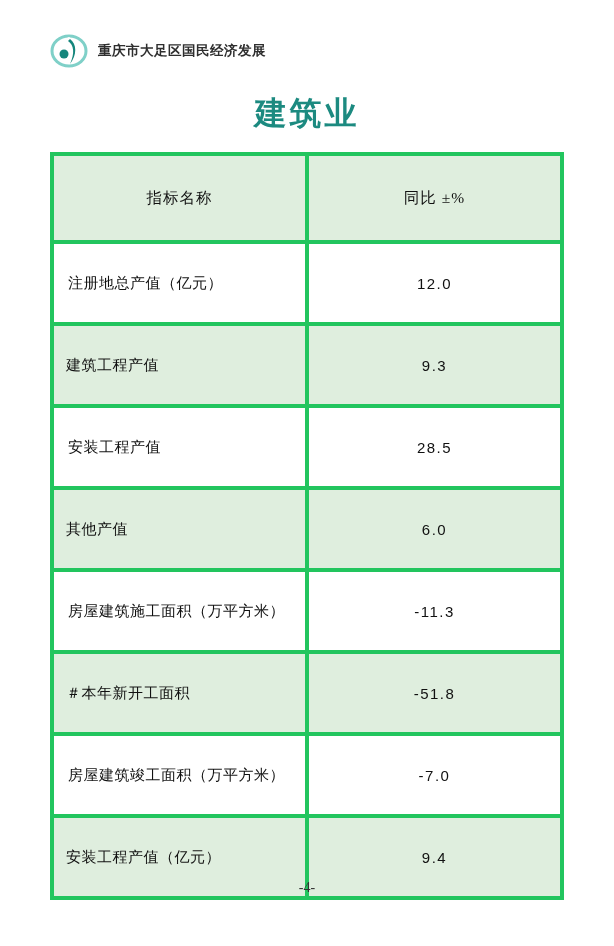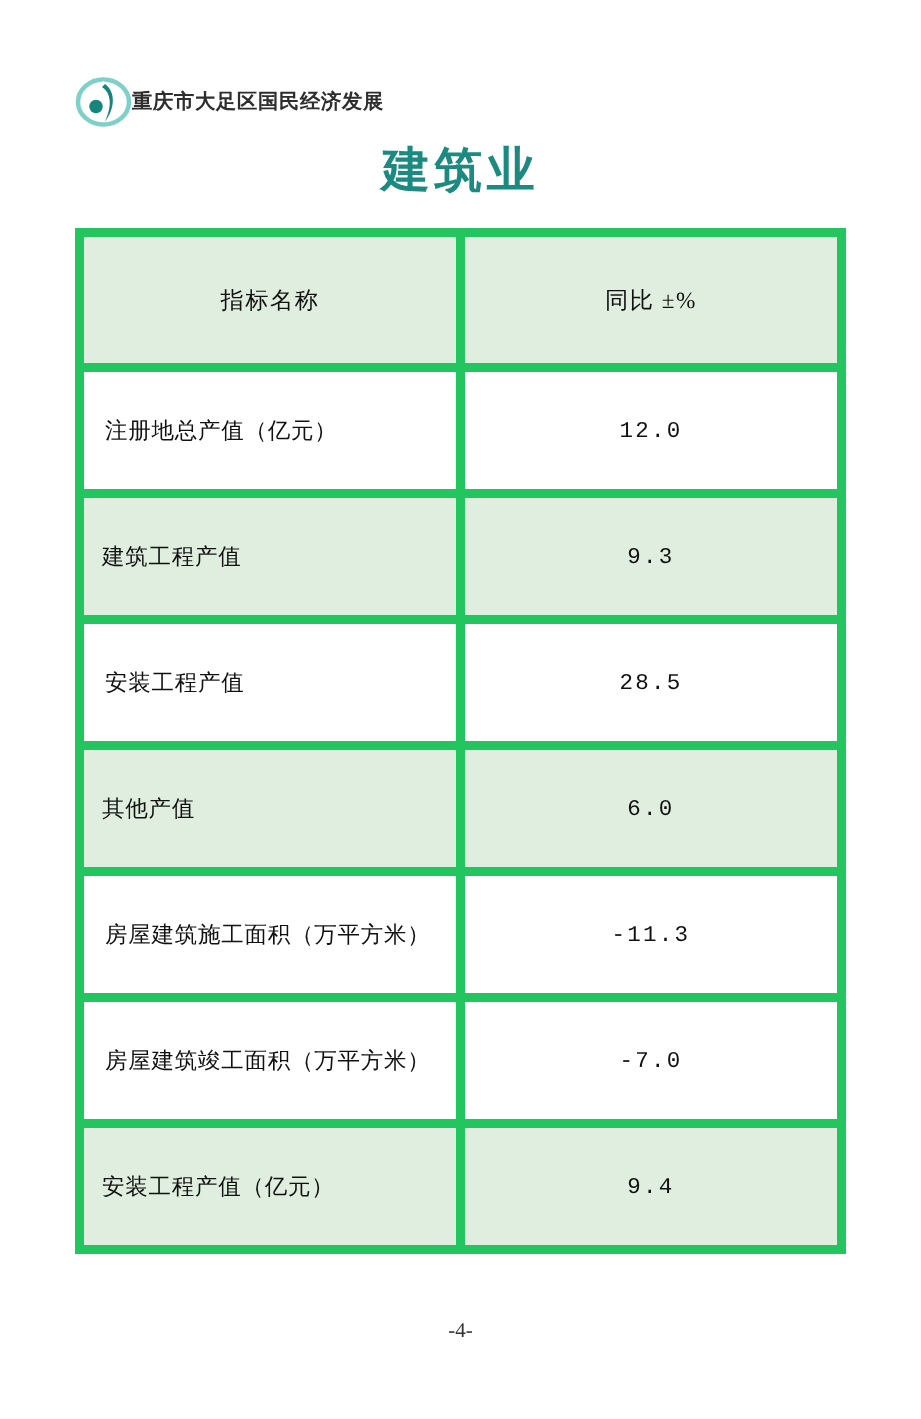--- a/index.html
+++ b/index.html
@@ -17,24 +17,25 @@
   }
   .page {
     width: 614px;
     height: 946px;
     position: relative;
     box-sizing: border-box;
   }
   
   .header {
     position: absolute;
-    top: 49px;
+    top: 32px;
     left: 50px;
     display: flex;
     align-items: center;
+    gap: 10px;
     justify-content: flex-end;
   }
   .logo {
     width: 38px;
     height: 38px;
     position: relative;
     flex: none;
   }
   .logo svg { display: block; }
   .header-title {
@@ -64,42 +65,42 @@
     top: 152px;
     left: 50px;
     width: 514px;
   }
   table.data {
     border-collapse: collapse;
     width: 514px;
     table-layout: fixed;
   }
   table.data td {
-    border: 6px solid #22c55e;
+    border: 4px solid #22c55e;
     height: 76px;
     vertical-align: middle;
     font-size: 15px;
     color: #111111;
   }
   table.data tr.head td {
     background: #dfeede;
     text-align: center;
     font-size: 15.5px;
     height: 82px;
     letter-spacing: 1px;
   }
   td.label {
     width: 256px;
     padding-left: 14px;
     letter-spacing: 0.5px;
   }
   td.value {
     width: 256px;
     text-align: center;
-    font-family: Liberation Mono, monospace;
+    font-family: Liberation Sans, sans-serif;
     letter-spacing: 1.5px;
   }
   tr.alt td {
     background: #dfeede;
   }
   tr.alt td.label {
     padding-left: 12px;
   }
   tr.norm td {
     background: #ffffff;
@@ -156,20 +157,24 @@
             <td class="value">28.5</td>
           </tr>
           <tr class="alt">
             <td class="label">其他产值</td>
             <td class="value">6.0</td>
           </tr>
           <tr class="norm">
             <td class="label">房屋建筑施工面积（万平方米）</td>
             <td class="value">-11.3</td>
           </tr>
+          <tr class="alt">
+            <td class="label">＃本年新开工面积</td>
+            <td class="value">-51.8</td>
+          </tr>
           <tr class="norm">
             <td class="label">房屋建筑竣工面积（万平方米）</td>
             <td class="value">-7.0</td>
           </tr>
           <tr class="alt">
             <td class="label">安装工程产值（亿元）</td>
             <td class="value">9.4</td>
           </tr>
         </tbody>
     </table>

